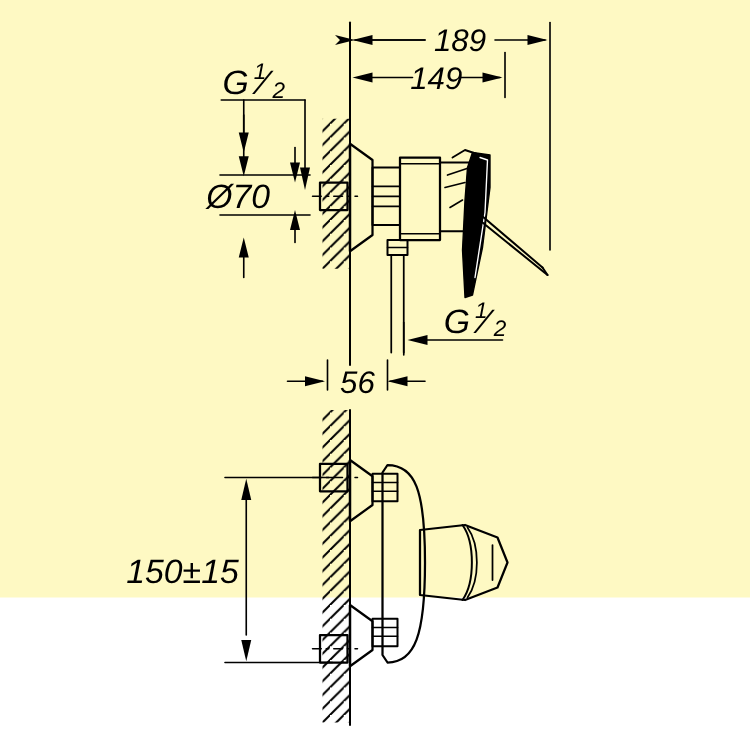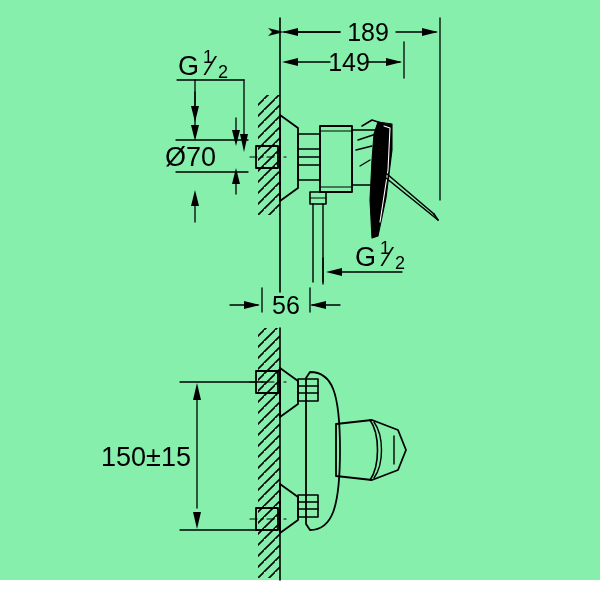--- a/index.html
+++ b/index.html
@@ -1,18 +1,18 @@
 <!DOCTYPE html>
 <html><head>
 <meta charset="utf-8">
 <style>
   html,body{margin:0;padding:0;background:#ffffff;}
   body{width:600px;height:600px;overflow:hidden;
        font-family:"Liberation Sans", sans-serif;}
-  #stage{position:relative;width:600px;height:580px;background:#86efac;}
+  #stage{position:relative;width:600px;height:478px;background:#fef9c3;font-style:italic;}
   svg#dwg{position:absolute;left:0;top:0;width:600px;height:600px;display:block;}
   .t{font-family:"Liberation Sans", sans-serif;fill:#000;}
 </style>
 </head>
 <body>
 
 <div id="stage">
 <svg id="dwg" viewBox="0 0 600 600" xmlns="http://www.w3.org/2000/svg">
 
   <defs>

